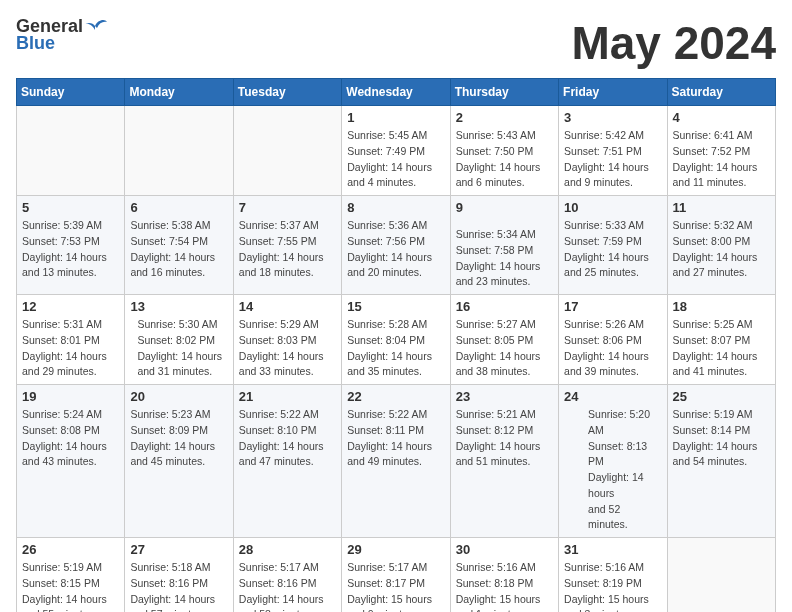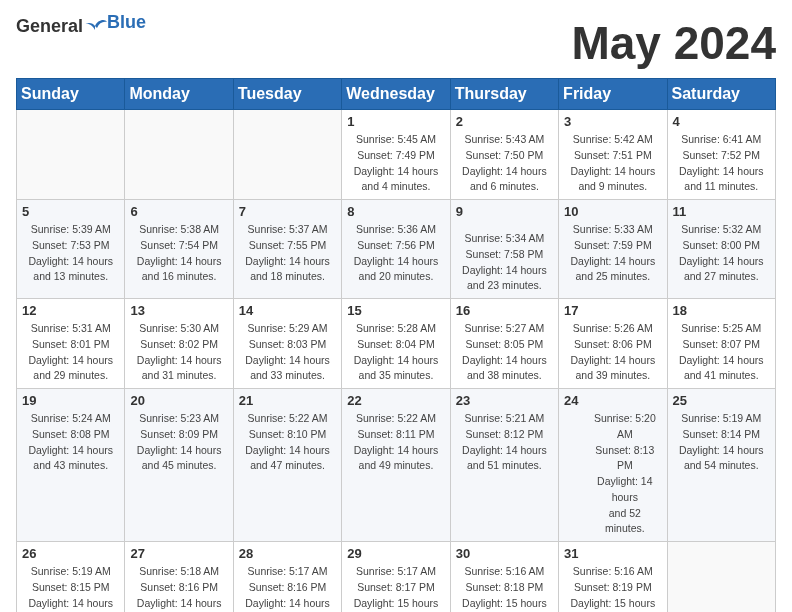--- a/index.html
+++ b/index.html
@@ -11,21 +11,21 @@
       padding: 16px;
     }
     .header {
       display: flex;
       align-items: flex-start;
       justify-content: space-between;
       margin-bottom: 8px;
     }
     .logo {
       display: flex;
-      flex-direction: row;
+      flex-direction: column;
       align-items: flex-start;
     }
     .logo-row {
       display: flex;
       align-items: center;
     }
     .title-section {
       text-align: right;
     }
     .month-title {
@@ -40,21 +40,21 @@
     }
     .calendar {
       width: 100%;
       border-collapse: collapse;
       font-size: 11px;
     }
     .calendar thead th {
       background: #2a6db5;
       color: #fff;
       padding: 6px 4px;
-      font-size: 16px;
+      font-size: 12px;
       font-weight: bold;
       border: 1px solid #1a5a9a;
       text-align: left;
     }
     .calendar tbody td {
       border: 1px solid #ccc;
       vertical-align: top;
       padding: 4px 5px;
       width: 108px;
       height: 90px;
@@ -63,21 +63,20 @@
       font-weight: bold;
       font-size: 13px;
       color: #333;
       display: block;
       margin-bottom: 3px;
     }
     .day-info {
       color: #444;
       font-size: 10.5px;
       line-height: 1.5;
-      text-align: center;
     }
     .empty-cell {
       background: #f9f9f9;
     }
     .row-alt {
       background: #f5f7fa;
     }
   </style>
 </head>
 <body>
@@ -198,21 +197,21 @@
       <tr>
         <td>
           <span class="day-number">12</span>
           <div class="day-info" style="white-space: pre-line;">Sunrise: 5:31 AM
 Sunset: 8:01 PM
 Daylight: 14 hours
 and 29 minutes.</div>
         </td>
         <td>
           <span class="day-number">13</span>
-          <div class="day-info" style="white-space: pre-line;">Sunrise: 5:30 AM
+          <div class="day-info" style="white-space: pre-line; margin-left: 7px;">Sunrise: 5:30 AM
 Sunset: 8:02 PM
 Daylight: 14 hours
 and 31 minutes.</div>
         </td>
         <td>
           <span class="day-number">14</span>
           <div class="day-info" style="white-space: pre-line;">Sunrise: 5:29 AM
 Sunset: 8:03 PM
 Daylight: 14 hours
 and 33 minutes.</div>

